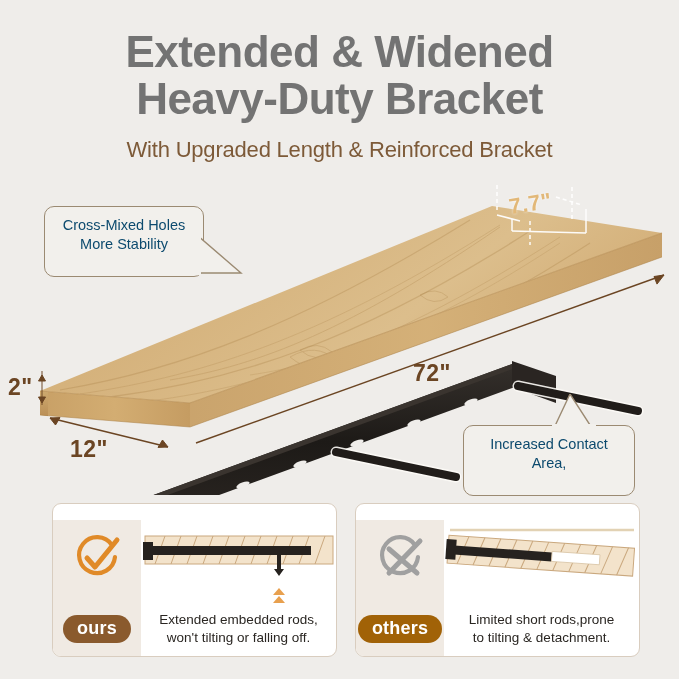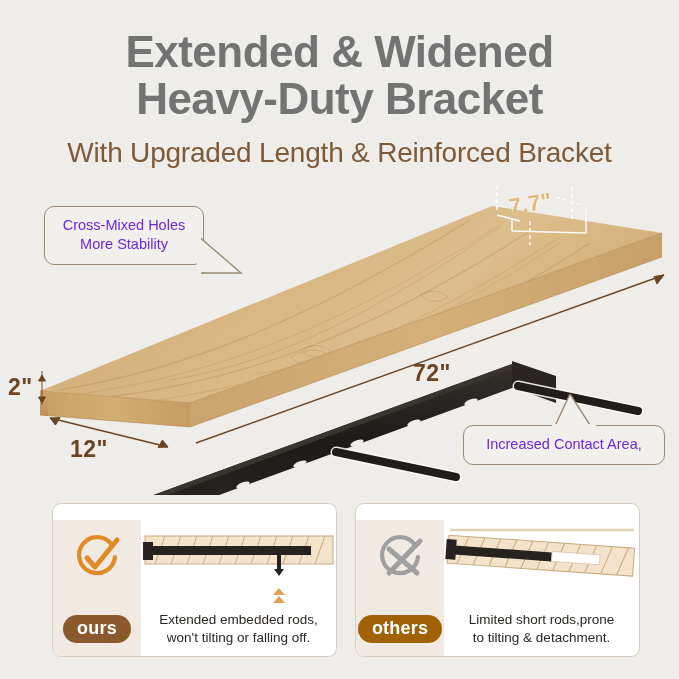--- a/index.html
+++ b/index.html
@@ -18,41 +18,41 @@
     text-align:center;
     color:#737373;
     font-size:44px;line-height:47px;
     font-weight:bold;letter-spacing:-0.5px;
   }
   .title .l2{display:block;}
   .subtitle{
     position:absolute;left:0;right:0;top:137px;
     text-align:center;
     color:#7d5a38;
-    font-size:28px;letter-spacing:-0.2px;
+    font-size:22px;letter-spacing:-0.2px;
   }
 
   
   .hero{position:absolute;left:0;top:175px;width:679px;height:320px;}
   .hero svg{display:block;}
 
   
   .bubble{
     position:absolute;
     border:1.4px solid #9b8a72;
     border-radius:10px;
     background:#f2f0ec;
-    color:#6d28d9;
+    color:#0c4a6e;
     text-align:center;
     font-size:14.5px;line-height:19px;
-    padding:9px 12px 10px;
+    padding:9px 12px 22px;
     box-sizing:border-box;
   }
   #bubble-left{left:44px;top:206px;width:160px;}
-  #bubble-right{left:463px;top:425px;width:202px;}
+  #bubble-right{left:463px;top:425px;width:172px;}
   .tail{position:absolute;}
 
   
   .dim{
     position:absolute;
     color:#6b4523;
     font-weight:bold;
     font-size:23px;
     letter-spacing:0.5px;
   }

